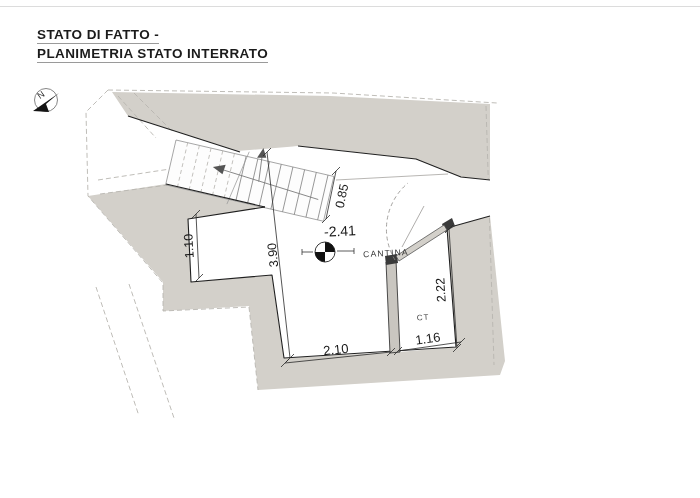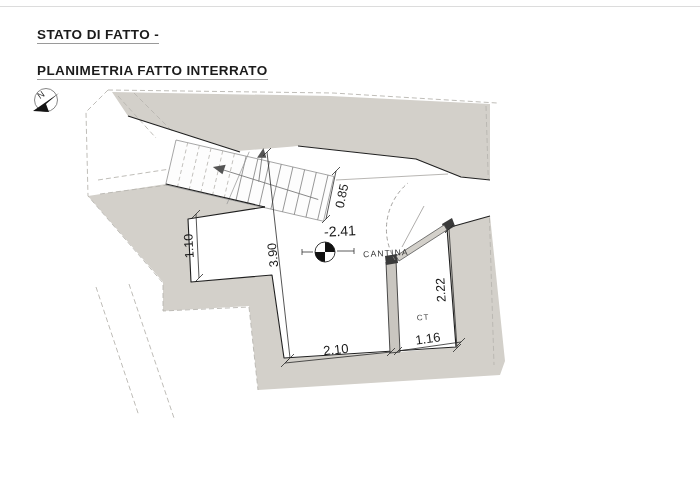--- a/index.html
+++ b/index.html
@@ -4,40 +4,40 @@
 <style>
   html,body{margin:0;padding:0;background:#ffffff;}
   body{
     width:700px;height:498px;position:relative;overflow:hidden;
     font-family:"Liberation Sans", sans-serif;
   }
   .top-rule{position:absolute;left:0;top:6px;width:700px;height:1px;background:#dcdcdc;}
   .header{position:absolute;left:37px;top:27px;}
   .title-line{
     display:inline-block;font-weight:bold;font-size:13.5px;letter-spacing:.4px;
-    color:#1b1b1b;border-bottom:1px solid #9a9a9a;padding-bottom:1px;margin-bottom:19px;
+    color:#1b1b1b;border-bottom:1px solid #9a9a9a;padding-bottom:1px;margin-bottom:2px;
   }
   .title-block .title-line{display:table;}
   .scale{font-size:10px;color:#3c3c3c;margin-top:3px;letter-spacing:.2px;}
   svg{position:absolute;left:0;top:0;}
   svg text{font-family:"Liberation Sans", sans-serif;fill:#1a1a1a;}
   .dim{font-size:12.5px;}
   .dim-big{font-size:13px;}
   .lvl{font-size:14px;}
   .room{font-size:8.5px;letter-spacing:1.2px;fill:#333;}
   .room-sm{font-size:8px;letter-spacing:1px;fill:#444;}
 </style>
 </head>
 <body>
 
 <div class="top-rule"></div>
 
 <div class="header title-block">
   <span class="title-line">STATO DI FATTO -</span>
-  <span class="title-line">PLANIMETRIA FATTO INTERRATO</span>
+  <span class="title-line">PLANIMETRIA STATO INTERRATO</span>
 </div>
 
 <svg width="700" height="498" viewBox="0 0 700 498">
 
   <g>
     <path d="M112,92 L330,96 L490,104 L490,180 L461,177 L416,159 L299,146 L237,151 L128,116 Z" fill="#d3d0ca"></path>
     <path d="M88,196 L166,184 L265,207 L188,219 L191,282 L272,275 L284,358 L399,352 L456,347
              L447,228 L490,216 L505,361 L500,375 L258,390 L249,306 L163,311 L163,282 Z" fill="#d3d0ca"></path>
   </g>
 

